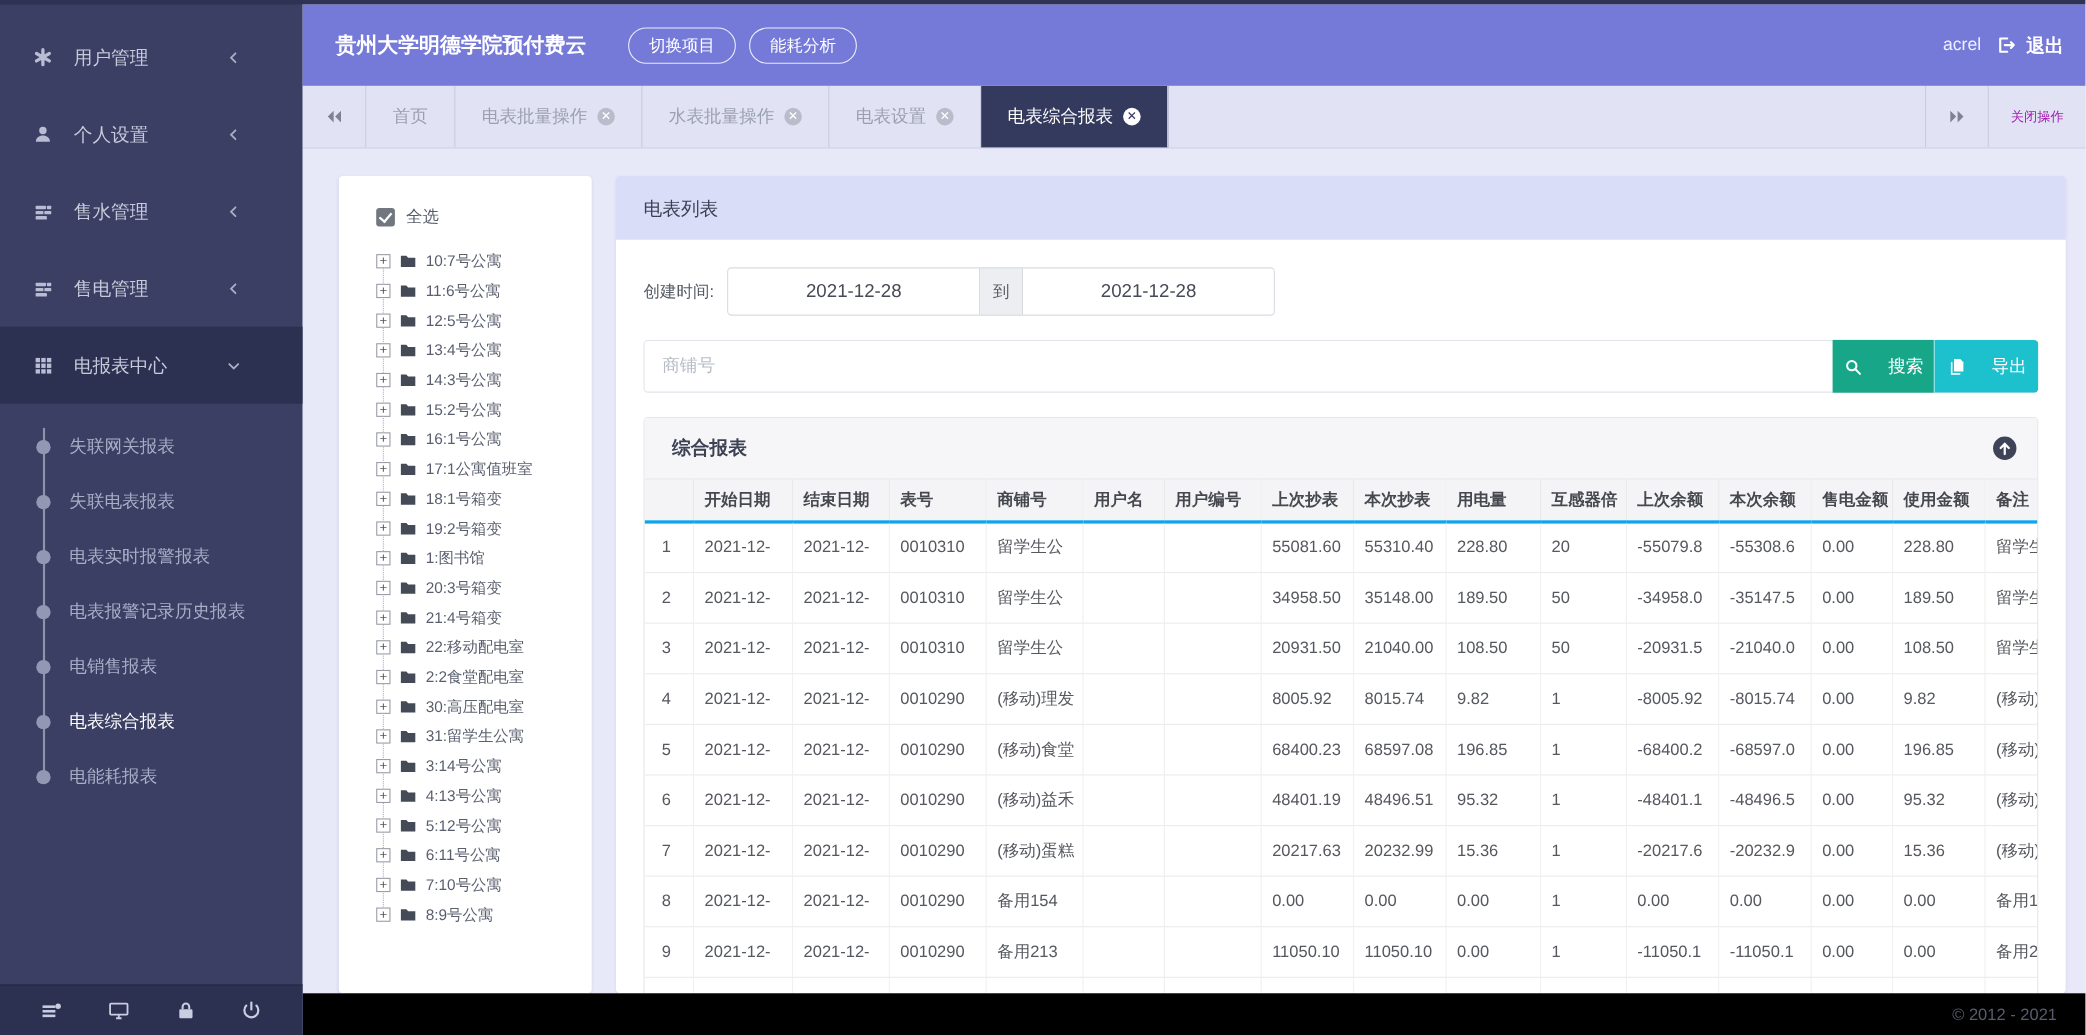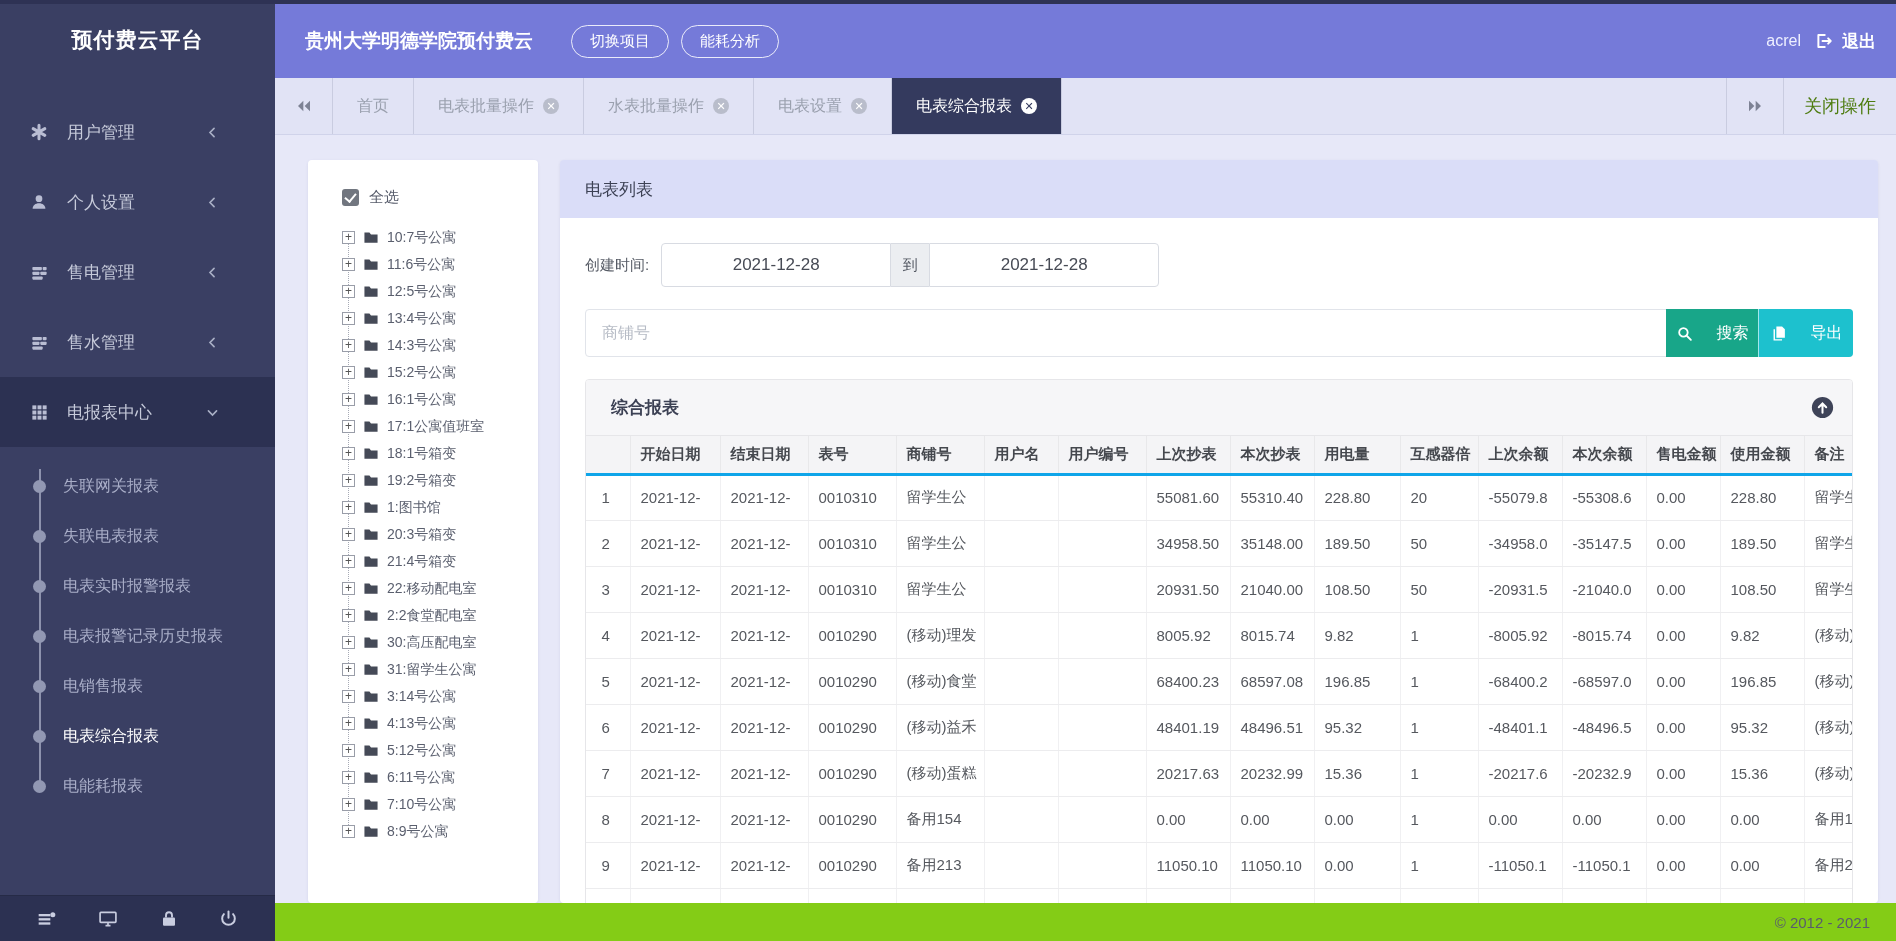--- a/index.html
+++ b/index.html
@@ -52,21 +52,21 @@
     border-right:1px solid #c9cce0;cursor:pointer;flex:0 0 auto}
   .tabs{display:flex}
   .tab{display:flex;align-items:center;padding:0 24px;font-size:16px;color:#9aa0ae;
     border-right:1px solid #c9cce0;cursor:pointer;white-space:nowrap}
   .tab .close{width:16px;height:16px;border-radius:50%;background:#b9bdcb;color:#fff;font-size:11px;
     line-height:16px;text-align:center;margin-left:9px;cursor:pointer}
   .tab.active{background:#343a5e;color:#fff}
   .tab.active .close{background:#fff;color:#343a5e;font-weight:bold}
   .tab-right{margin-left:auto;display:flex;align-items:stretch}
   .tab-right .nav-cell{border-left:1px solid #c9cce0}
-  .close-menu{display:flex;align-items:center;padding:0 20px;font-size:18px;color:#4d7c0f;
+  .close-menu{display:flex;align-items:center;padding:0 20px;font-size:12px;color:#a21caf;
     cursor:pointer;white-space:nowrap}
 
   
   .content{position:absolute;left:275px;top:135px;right:0;bottom:38px;overflow:hidden}
   .panel-head{height:56px;background:#daddf8;color:#4b5067;font-size:15px;display:flex;
     align-items:center;padding-left:22px;flex:0 0 auto}
   .tree-panel{position:absolute;left:33px;top:25px;width:230px;bottom:0;display:flex;
     flex-direction:column;border-radius:4px;overflow:hidden;box-shadow:0 1px 3px rgba(60,64,120,.10)}
   .tree-body{background:#fff;flex:1;padding:24px 0 0 34px;position:relative;overflow:hidden}
   .select-all{display:flex;align-items:center;height:26px;margin-bottom:14px;cursor:pointer}
@@ -118,31 +118,30 @@
 
   table{border-collapse:collapse;width:1338px;table-layout:fixed}
   th{height:38px;background:#f4f4f6;font-size:15px;color:#45484e;text-align:left;
     padding:0 4px 0 10px;border-bottom:3px solid #0ea5e9;border-right:1px solid #e8e8ea;
     font-weight:bold;white-space:nowrap;overflow:hidden}
   td{height:46px;font-size:15px;color:#55585e;padding:0 4px 0 10px;
     border-bottom:1px solid #ececee;border-right:1px solid #f0f0f2;
     white-space:nowrap;overflow:hidden}
   th:first-child,td:first-child{padding-left:0;text-align:center}
 
-  .footer{position:absolute;left:275px;bottom:0;right:0;height:38px;background:#84cc16;
+  .footer{position:absolute;left:275px;bottom:0;right:0;height:38px;background:#000000;
     display:flex;align-items:center;justify-content:flex-end;padding-right:26px;
     font-size:15px;color:#595c6e}
 </style>
 </head>
 <body>
 
 <div class="topstrip"></div>
 
 <aside class="sidebar">
-  <div class="logo">预付费云平台</div>
   <nav class="menu" id="menu">
       <div class="menu-item">
         <span class="mi-icon" style="display: flex;">
           <svg viewBox="0 0 24 24" width="18" height="18" fill="none" stroke="currentColor" stroke-width="4" stroke-linecap="round">
             <path d="M12 3v18M4.2 7.5l15.6 9M19.8 7.5l-15.6 9"></path>
           </svg>
         </span>
         <span class="mi-label">用户管理</span>
         <span class="mi-chev" style="display: flex;">
           <svg viewBox="0 0 24 24" width="15" height="15" fill="none" stroke="currentColor" stroke-width="2.6" stroke-linecap="round">
@@ -167,38 +166,38 @@
       <div class="menu-item">
         <span class="mi-icon" style="display: flex;">
           <svg viewBox="0 0 24 24" width="19" height="19" fill="currentColor">
             <rect x="3" y="5" width="12" height="4" rx="1"></rect>
             <rect x="16" y="5" width="5" height="4" rx="1"></rect>
             <rect x="3" y="11" width="9" height="4" rx="1"></rect>
             <rect x="13" y="11" width="8" height="4" rx="1"></rect>
             <rect x="3" y="17" width="13" height="4" rx="1"></rect>
           </svg>
         </span>
-        <span class="mi-label">售电管理</span>
+        <span class="mi-label">售水管理</span>
         <span class="mi-chev" style="display: flex;">
           <svg viewBox="0 0 24 24" width="15" height="15" fill="none" stroke="currentColor" stroke-width="2.6" stroke-linecap="round">
             <path d="M14.5 5.5L8 12l6.5 6.5"></path>
           </svg>
         </span>
       </div>
       <div class="menu-item">
         <span class="mi-icon" style="display: flex;">
           <svg viewBox="0 0 24 24" width="19" height="19" fill="currentColor">
             <rect x="3" y="5" width="12" height="4" rx="1"></rect>
             <rect x="16" y="5" width="5" height="4" rx="1"></rect>
             <rect x="3" y="11" width="9" height="4" rx="1"></rect>
             <rect x="13" y="11" width="8" height="4" rx="1"></rect>
             <rect x="3" y="17" width="13" height="4" rx="1"></rect>
           </svg>
         </span>
-        <span class="mi-label">售水管理</span>
+        <span class="mi-label">售电管理</span>
         <span class="mi-chev" style="display: flex;">
           <svg viewBox="0 0 24 24" width="15" height="15" fill="none" stroke="currentColor" stroke-width="2.6" stroke-linecap="round">
             <path d="M14.5 5.5L8 12l6.5 6.5"></path>
           </svg>
         </span>
       </div>
       <div class="menu-item active">
         <span class="mi-icon" style="display: flex;">
           <svg viewBox="0 0 24 24" width="19" height="19" fill="currentColor">
             <rect x="3" y="3" width="5" height="5"></rect>

